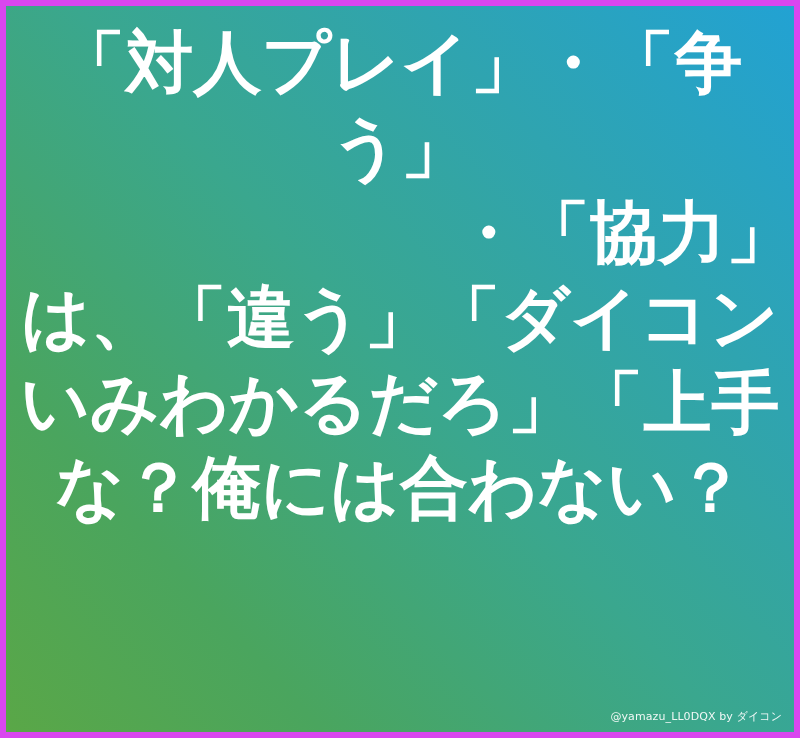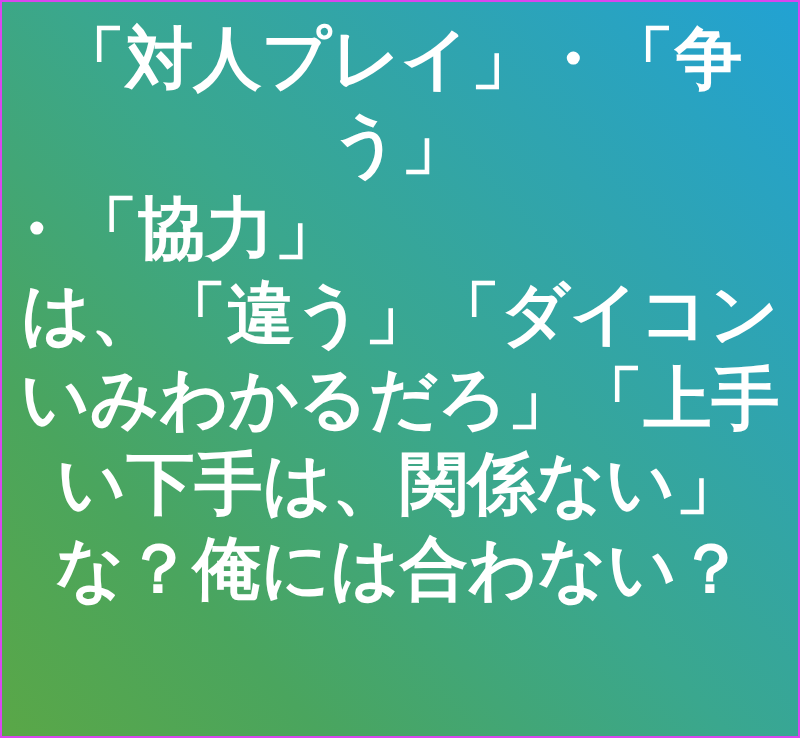--- a/index.html
+++ b/index.html
@@ -6,21 +6,21 @@
   html, body {
     margin: 0;
     padding: 0;
     background: #ffffff;
   }
   #card {
     position: relative;
     width: 800px;
     height: 738px;
     box-sizing: border-box;
-    border: 2px solid #d946ef;
+    border: 6px solid #d946ef;
     overflow: hidden;
     font-family: "Liberation Sans", "DejaVu Sans", sans-serif;
   }
   #gradient {
     position: absolute;
     inset: 0;
     background: linear-gradient(48deg, #5aa747 0%, #4aa55e 22%, #3aa78e 50%, #2fa4b0 74%, #22a2d3 100%);
   }
   #quote-body {
     position: absolute;
@@ -40,21 +40,21 @@
     text-align: center;
     color: #ffffff;
     font-size: 68px;
     line-height: 85px;
     font-weight: 700;
     letter-spacing: 0px;
     white-space: pre;
     font-family: "Liberation Sans", "DejaVu Sans", sans-serif;
   }
   .quote-line.indent-bullet {
-    text-align: left;
+    text-align: right;
   }
   #watermark {
     position: absolute;
     right: 12px;
     bottom: 8px;
     color: #ffffff;
     font-size: 11px;
     line-height: 14px;
     font-weight: 400;
     opacity: 0.92;
@@ -69,18 +69,18 @@
 <div id="card">
 
   <div id="gradient"></div>
 
   <div id="quote-body">
     <div class="quote-line">「対人プレイ」・「争</div>
     <div class="quote-line">う」</div>
     <div class="quote-line indent-bullet">・「協力」</div>
     <div class="quote-line">は、「違う」「ダイコン</div>
     <div class="quote-line">いみわかるだろ」「上手</div>
-    <div class="quote-line">い下手は、関係ない」</div>
     <div class="quote-line">な？俺には合わない？</div>
   </div>
 
+  <div id="watermark">@yamazu_LL0DQX by ダイコン</div>
 
 </div>
 
 </body></html>

